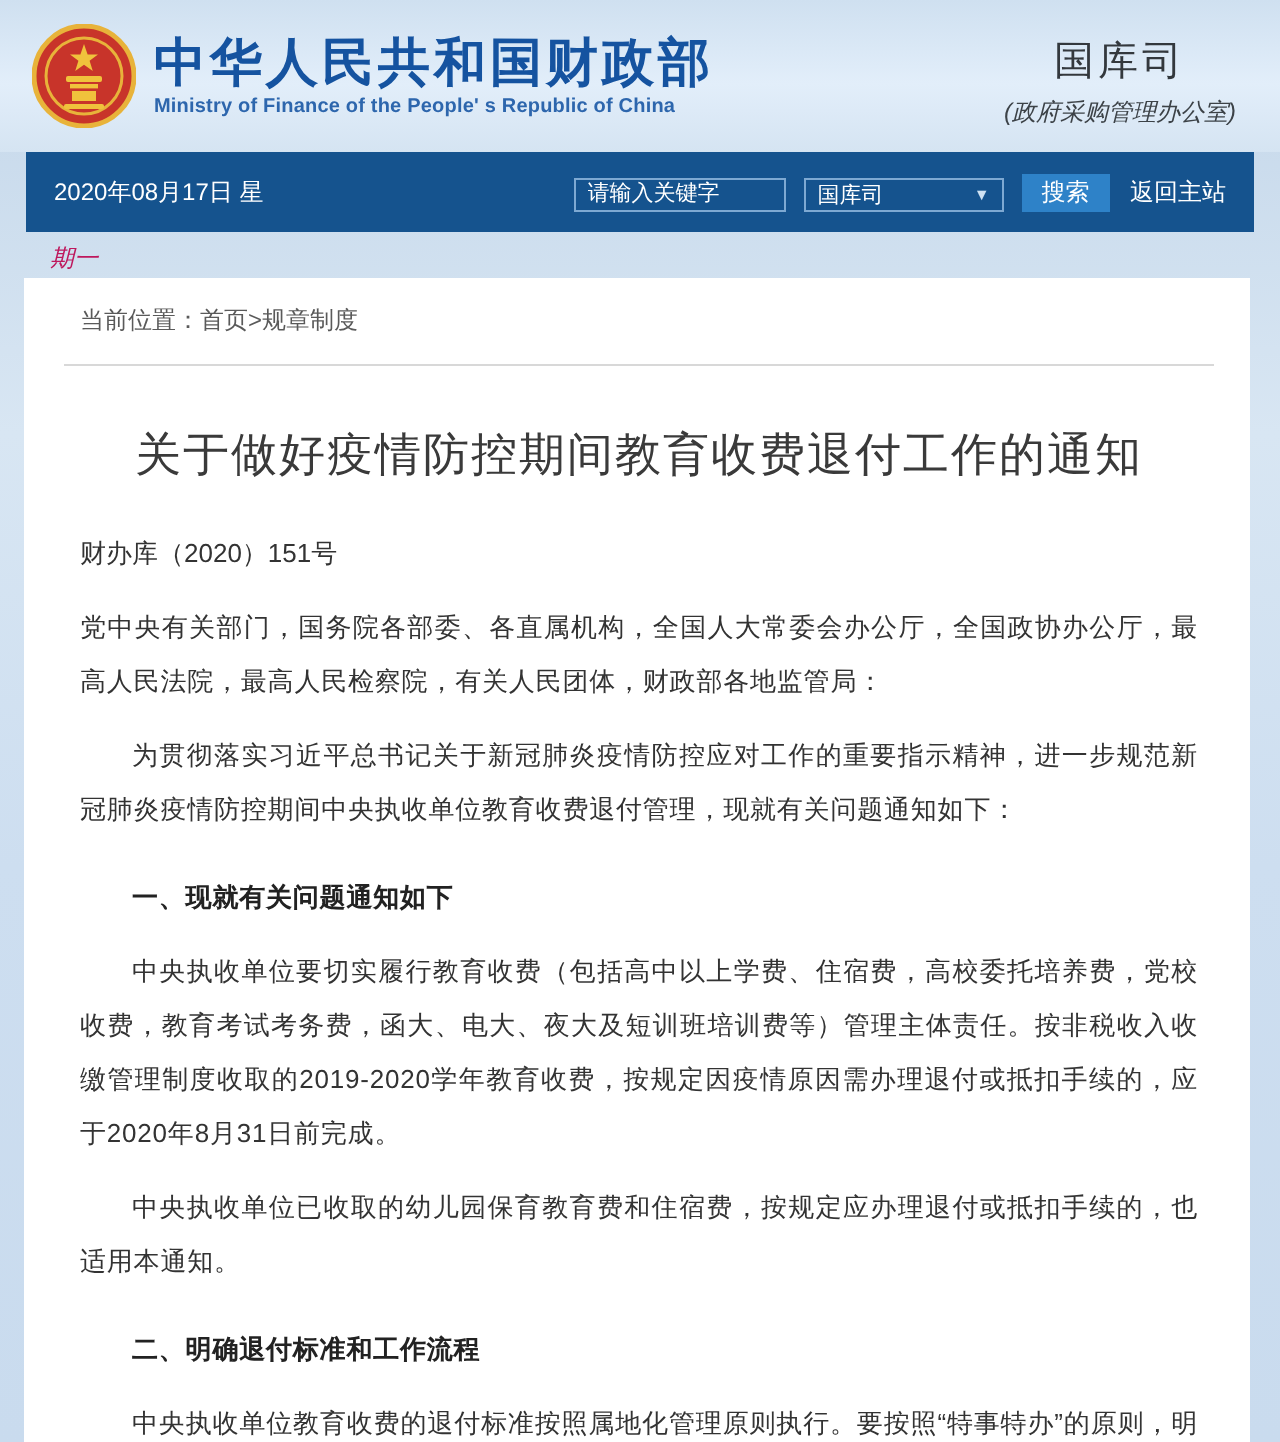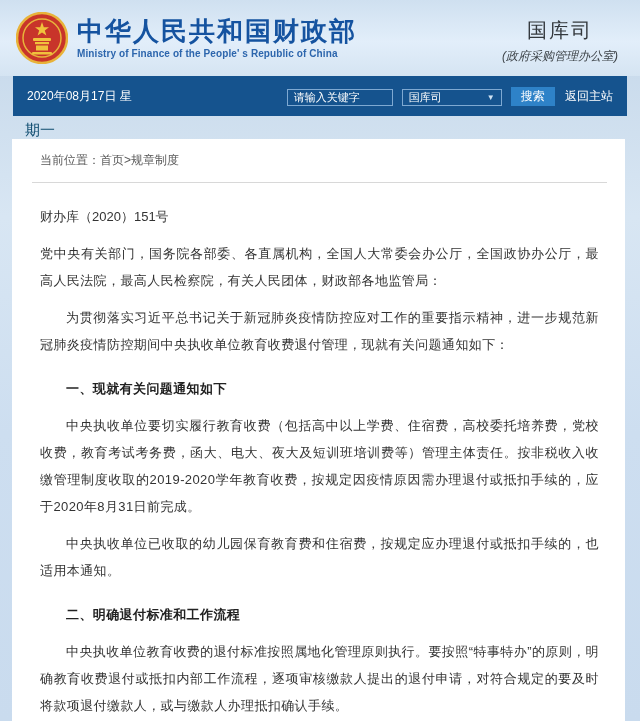--- a/index.html
+++ b/index.html
@@ -77,24 +77,25 @@
     border: none;
     color: #ffffff;
     font-size: 12px;
     height: 19px;
     padding: 0 10px;
     cursor: pointer;
     font-family: "Liberation Sans", "DejaVu Sans", sans-serif;
   }
   .back-link { margin-left: auto; color: #ffffff; text-decoration: none; cursor: pointer; }
   .date-wrap {
-    color: #0c4a6e;
-    font-size: 15px;
+    color: #be185d;
+    font-size: 12px;
     padding: 5px 0 4px 25px;
     height: 23px;
+    font-style: italic;
   }
   
   .panel {
     background: #ffffff;
     margin: 0 15px 0 12px;
     min-height: 599px;
     padding: 13px 26px 24px 28px;
   }
   .breadcrumb { font-size: 12px; color: #5a5a5a; }
   .breadcrumb a { color: #5a5a5a; text-decoration: none; cursor: pointer; }
@@ -171,20 +172,21 @@
 </nav>
 
 <div class="date-wrap">期一</div>
 
 <main class="panel">
   <div class="breadcrumb">
     <span>当前位置：</span><a>首页&gt;规章制度</a>
   </div>
   <hr class="rule">
 
+  <h1 class="doc-title">关于做好疫情防控期间教育收费退付工作的通知</h1>
   <div class="doc-no">财办库（2020）151号</div>
 
   <div class="body-text">
     <p>党中央有关部门，国务院各部委、各直属机构，全国人大常委会办公厅，全国政协办公厅，最高人民法院，最高人民检察院，有关人民团体，财政部各地监管局：</p>
     <p class="indent">为贯彻落实习近平总书记关于新冠肺炎疫情防控应对工作的重要指示精神，进一步规范新冠肺炎疫情防控期间中央执收单位教育收费退付管理，现就有关问题通知如下：</p>
 
     <h3>一、现就有关问题通知如下</h3>
     <p class="indent">中央执收单位要切实履行教育收费（包括高中以上学费、住宿费，高校委托培养费，党校收费，教育考试考务费，函大、电大、夜大及短训班培训费等）管理主体责任。按非税收入收缴管理制度收取的2019-2020学年教育收费，按规定因疫情原因需办理退付或抵扣手续的，应于2020年8月31日前完成。</p>
     <p class="indent">中央执收单位已收取的幼儿园保育教育费和住宿费，按规定应办理退付或抵扣手续的，也适用本通知。</p>
 

